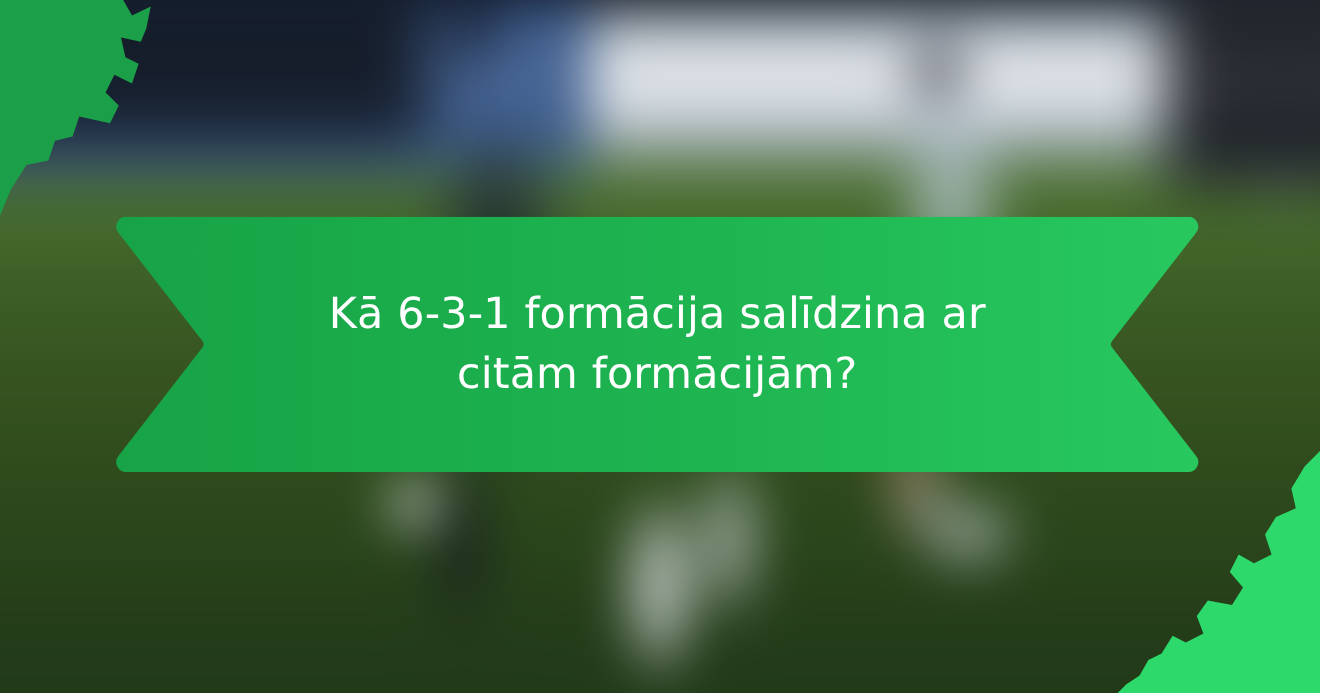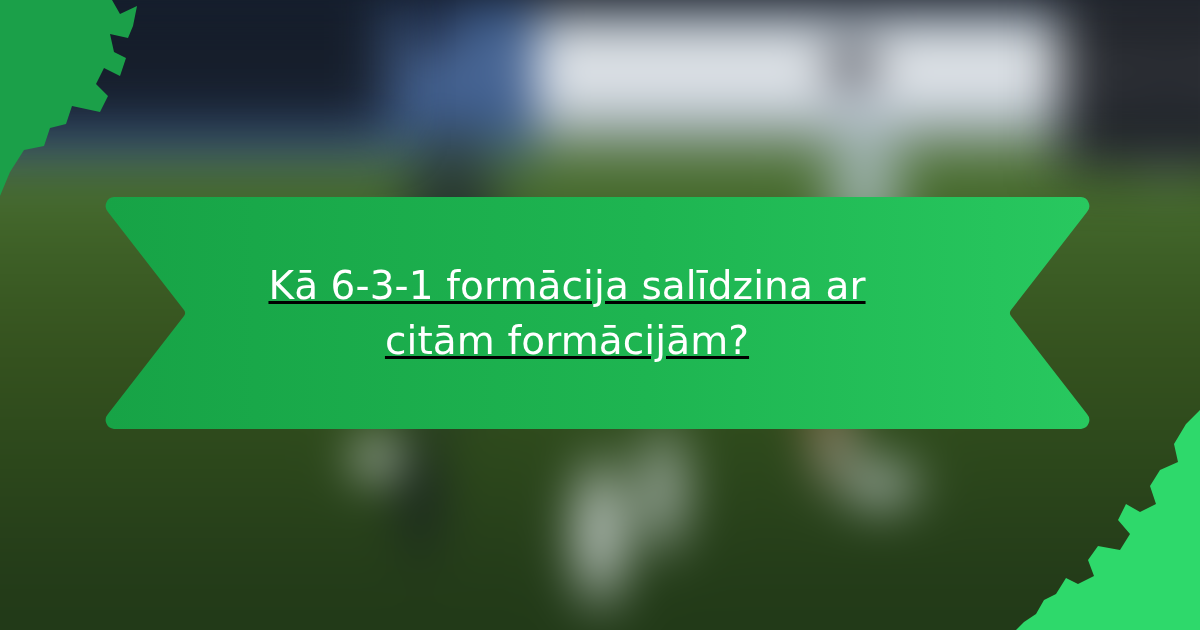--- a/index.html
+++ b/index.html
@@ -104,30 +104,30 @@
     position: absolute;
     left: 105px;
     top: 197px;
     width: 985px;
     height: 232px;
   }
   .banner-svg { display: block; width: 100%; height: 100%; }
 
   .banner-text {
     position: absolute;
-    left: 12px;
+    left: 0;
     top: 0;
     width: 100%;
     height: 100%;
     display: flex;
     flex-direction: column;
+    align-items: center;
     justify-content: center;
     box-sizing: border-box;
     padding: 0 130px;
-    text-decoration: underline;
   }
   .banner-text .headline {
     margin: 0;
     color: #ffffff;
     font-size: 39px;
     font-weight: 400;
     line-height: 1.42;
     text-align: center;
     letter-spacing: 0.1px;
     max-width: 640px;

